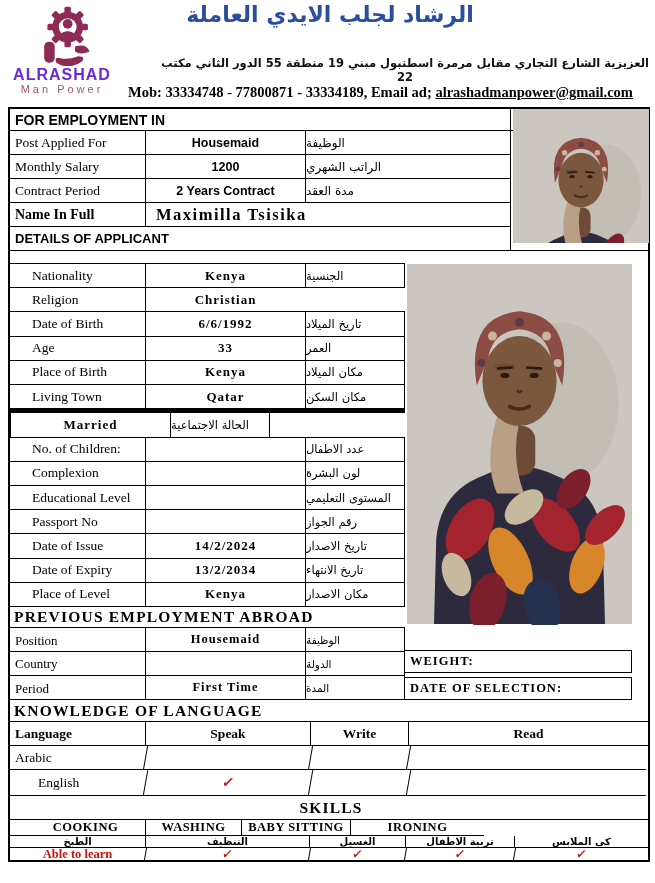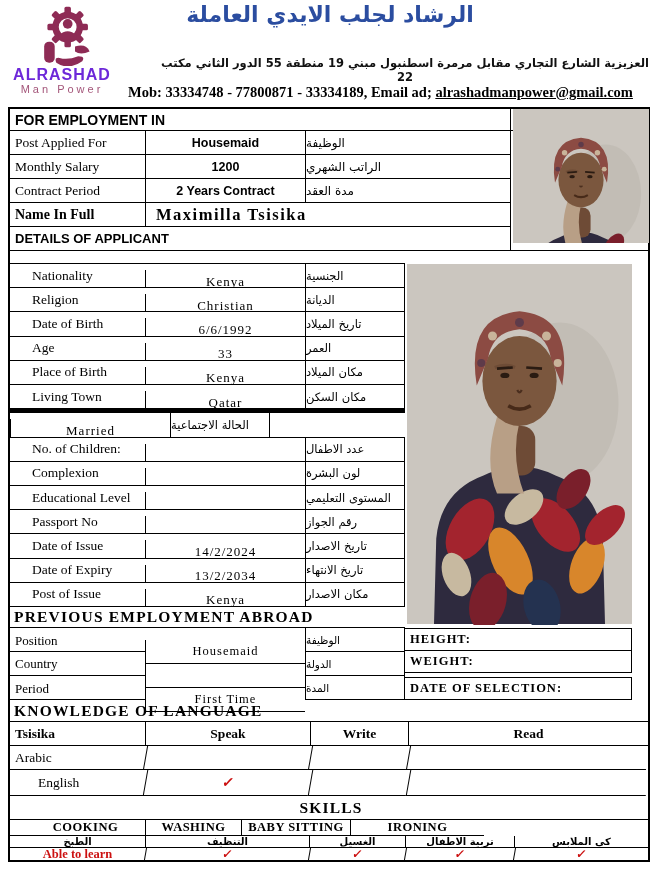--- a/index.html
+++ b/index.html
@@ -31,21 +31,21 @@
              font-family:"Liberation Sans",sans-serif;font-weight:bold;font-size:14px;}
   .band-serif{display:flex;align-items:center;padding-left:4px;
               font-weight:bold;font-size:15.5px;letter-spacing:1.2px;}
   .t-label{padding-left:5px;font-size:13.5px;}
   .t-value{justify-content:center;font-family:"Liberation Sans",sans-serif;font-weight:bold;font-size:12.5px;}
   .t-ar{justify-content:flex-end;padding-right:6px;direction:rtl;
         font-family:"DejaVu Sans",sans-serif;font-size:12px;}
   .name-label{padding-left:5px;font-weight:bold;font-size:14px;}
   .name-value{padding-left:10px;font-weight:bold;font-size:16.5px;letter-spacing:1.5px;}
   .d-label{padding-left:22px;font-size:13.5px;}
-  .d-value{justify-content:center;font-weight:normal;font-size:13px;letter-spacing:1px;margin-top:12px;}
+  .d-value{justify-content:center;font-weight:bold;font-size:13px;letter-spacing:1px;}
   .d-ar{justify-content:flex-end;padding-right:4px;direction:rtl;
         font-family:"DejaVu Sans",sans-serif;font-size:11.5px;}
   .p-label{padding-left:5px;font-size:13px;}
   .p-ar{justify-content:flex-end;padding-right:2px;direction:rtl;
         font-family:"DejaVu Sans",sans-serif;font-size:10.5px;}
   .meas{padding-left:5px;font-weight:bold;font-size:12.5px;letter-spacing:1px;
         border:1px solid #000;display:flex;align-items:center;}
   .lang-label{padding-left:5px;font-size:13.5px;}
   .lang-head{font-weight:bold;font-size:13.5px;}
   .center{justify-content:center;}
@@ -118,21 +118,20 @@
 
     <div class="abs" style="left:0;top:154px;width:395px;height:344px;border-top:1px solid #000;display:flex;flex-direction:column;">
       <div class="cell" style="flex:1;width:100%;border-bottom:1px solid #000;padding:0;">
         <div class="cell d-label" style="width:135px;">Nationality</div>
         <div class="cell d-value bl" style="width:160px;">Kenya</div>
         <div class="cell d-ar bl" style="width:100px;border-right:1px solid #000;">الجنسية</div>
       </div>
       <div class="cell" style="flex:1;width:100%;border-bottom:1px solid #000;padding:0;">
         <div class="cell d-label" style="width:135px;">Religion</div>
         <div class="cell d-value bl" style="width:160px;">Christian</div>
-        <div class="cell d-ar bl" style="width:100px;border-right:1px solid #000;">الديانة</div>
       </div>
       <div class="cell" style="flex:1;width:100%;border-bottom:1px solid #000;padding:0;">
         <div class="cell d-label" style="width:135px;">Date of Birth</div>
         <div class="cell d-value bl" style="width:160px;">6/6/1992</div>
         <div class="cell d-ar bl" style="width:100px;border-right:1px solid #000;">تاريخ الميلاد</div>
       </div>
       <div class="cell" style="flex:1;width:100%;border-bottom:1px solid #000;padding:0;">
         <div class="cell d-label" style="width:135px;">Age</div>
         <div class="cell d-value bl" style="width:160px;">33</div>
         <div class="cell d-ar bl" style="width:100px;border-right:1px solid #000;">العمر</div>
@@ -175,21 +174,21 @@
         <div class="cell d-label" style="width:135px;">Date of Issue</div>
         <div class="cell d-value bl" style="width:160px;">14/2/2024</div>
         <div class="cell d-ar bl" style="width:100px;border-right:1px solid #000;">تاريخ الاصدار</div>
       </div>
       <div class="cell" style="flex:1;width:100%;border-bottom:1px solid #000;padding:0;">
         <div class="cell d-label" style="width:135px;">Date of Expiry</div>
         <div class="cell d-value bl" style="width:160px;">13/2/2034</div>
         <div class="cell d-ar bl" style="width:100px;border-right:1px solid #000;">تاريخ الانتهاء</div>
       </div>
       <div class="cell" style="flex:1;width:100%;border-bottom:1px solid #000;padding:0;">
-        <div class="cell d-label" style="width:135px;">Post of Issue</div>
+        <div class="cell d-label" style="width:135px;">Place of Level</div>
         <div class="cell d-value bl" style="width:160px;">Kenya</div>
         <div class="cell d-ar bl" style="width:100px;border-right:1px solid #000;">مكان الاصدار</div>
       </div>
     </div>
 
     <div class="abs band-serif" style="left:0;top:498px;width:395px;height:21px;border-bottom:1px solid #000;">PREVIOUS EMPLOYMENT ABROAD</div>
     <div class="row" style="top:519px;height:24px;width:395px;">
       <div class="cell p-label bb" style="width:135px;align-items:flex-end;padding-bottom:2px;">Position</div>
       <div class="cell d-value bl bb" style="width:160px;font-size:12.5px;">Housemaid</div>
       <div class="cell p-ar bl bb" style="width:100px;border-right:1px solid #000;">الوظيفة</div>
@@ -198,27 +197,26 @@
       <div class="cell p-label bb" style="width:135px;">Country</div>
       <div class="cell d-value bl bb" style="width:160px;font-size:12.5px;"></div>
       <div class="cell p-ar bl bb" style="width:100px;border-right:1px solid #000;">الدولة</div>
     </div>
     <div class="row" style="top:567px;height:24px;width:395px;">
       <div class="cell p-label bb" style="width:135px;align-items:flex-end;padding-bottom:2px;">Period</div>
       <div class="cell d-value bl bb" style="width:160px;font-size:12.5px;">First Time</div>
       <div class="cell p-ar bl bb" style="width:100px;border-right:1px solid #000;">المدة</div>
     </div>
 
-    <div class="abs meas" style="left:394px;top:519px;width:228px;height:23px;">HEIGHT:</div>
     <div class="abs meas" style="left:394px;top:541px;width:228px;height:23px;">WEIGHT:</div>
     <div class="abs meas" style="left:394px;top:568px;width:228px;height:23px;">DATE OF SELECTION:</div>
 
     <div class="abs band-serif" style="left:0;top:591px;width:638px;height:22px;border-bottom:1px solid #000;">KNOWLEDGE OF LANGUAGE</div>
     <div class="row" style="top:613px;height:24px;width:638px;">
-      <div class="cell lang-head lang-label bb" style="width:135px;">Tsisika</div>
+      <div class="cell lang-head lang-label bb" style="width:135px;">Language</div>
       <div class="cell lang-head center bl bb" style="width:165px;">Speak</div>
       <div class="cell lang-head center bl bb" style="width:98px;">Write</div>
       <div class="cell lang-head center bl bb" style="width:240px;">Read</div>
     </div>
     <div class="row" style="top:637px;height:24px;width:638px;">
       <div class="cell lang-label bb" style="width:135px;">Arabic</div>
       <div class="cell center check bl bb" style="width:165px;"></div>
       <div class="cell center check bl bb" style="width:98px;"></div>
       <div class="cell center check bl bb" style="width:240px;"></div>
     </div>

